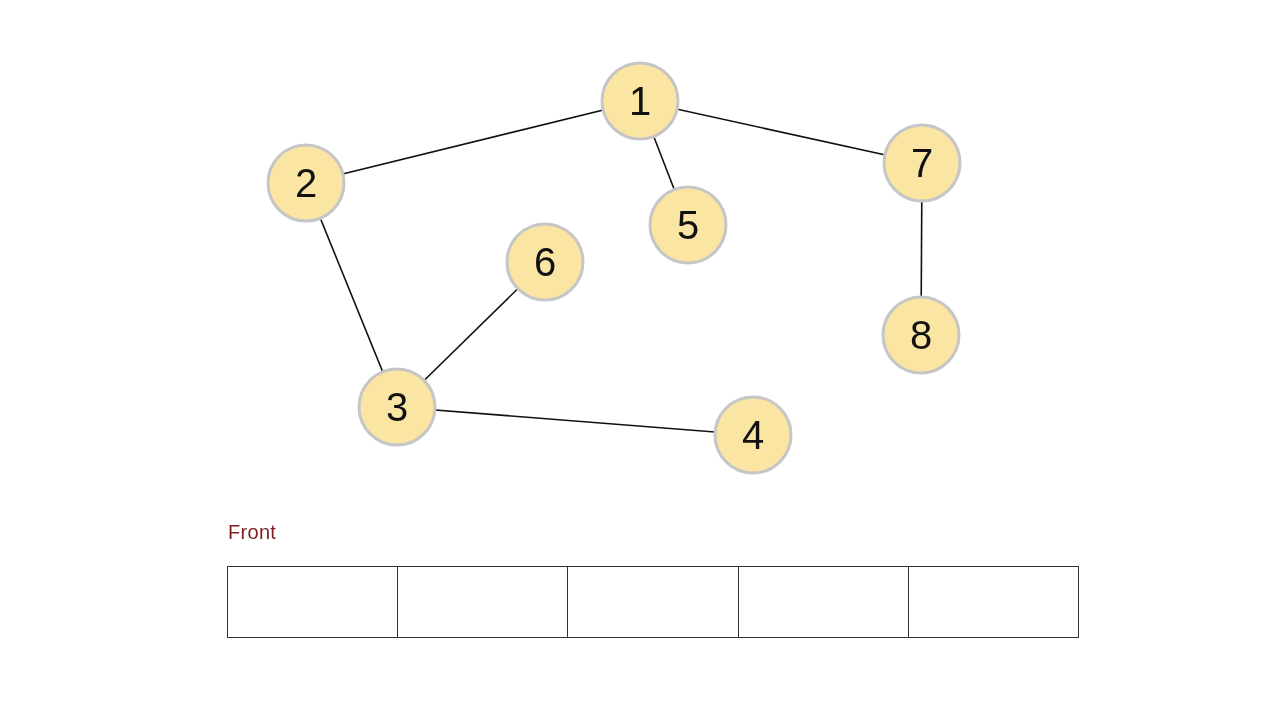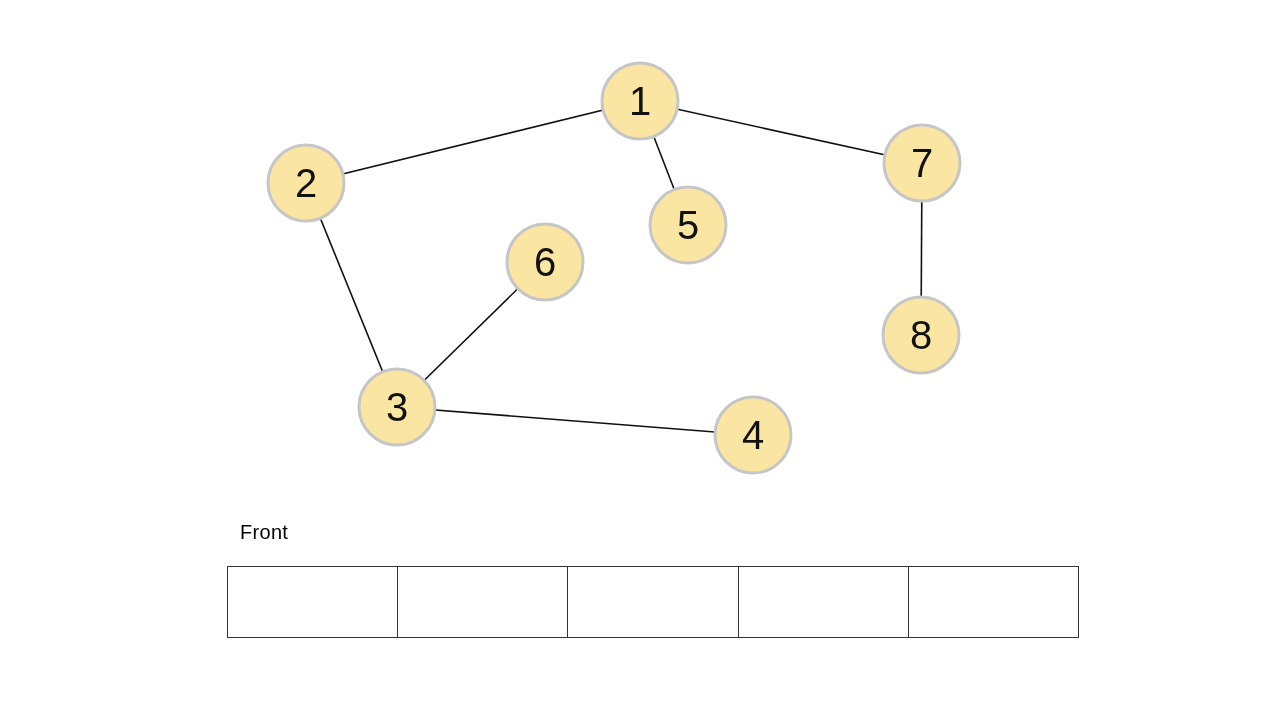--- a/index.html
+++ b/index.html
@@ -28,24 +28,24 @@
     stroke-width: 3;
   }
   .graph-svg .node-label {
     font-family: "Liberation Sans", sans-serif;
     font-size: 40px;
     fill: #111111;
     text-anchor: middle;
   }
   .queue-label {
     position: absolute;
-    left: 240px;
+    left: 228px;
     top: 521px;
     font-size: 20px;
-    color: #000000;
+    color: #7f1d1d;
     letter-spacing: 0.3px;
   }
   .queue-table {
     position: absolute;
     left: 227px;
     top: 566px;
     width: 852px;
     height: 72px;
     display: flex;
     box-sizing: border-box;

